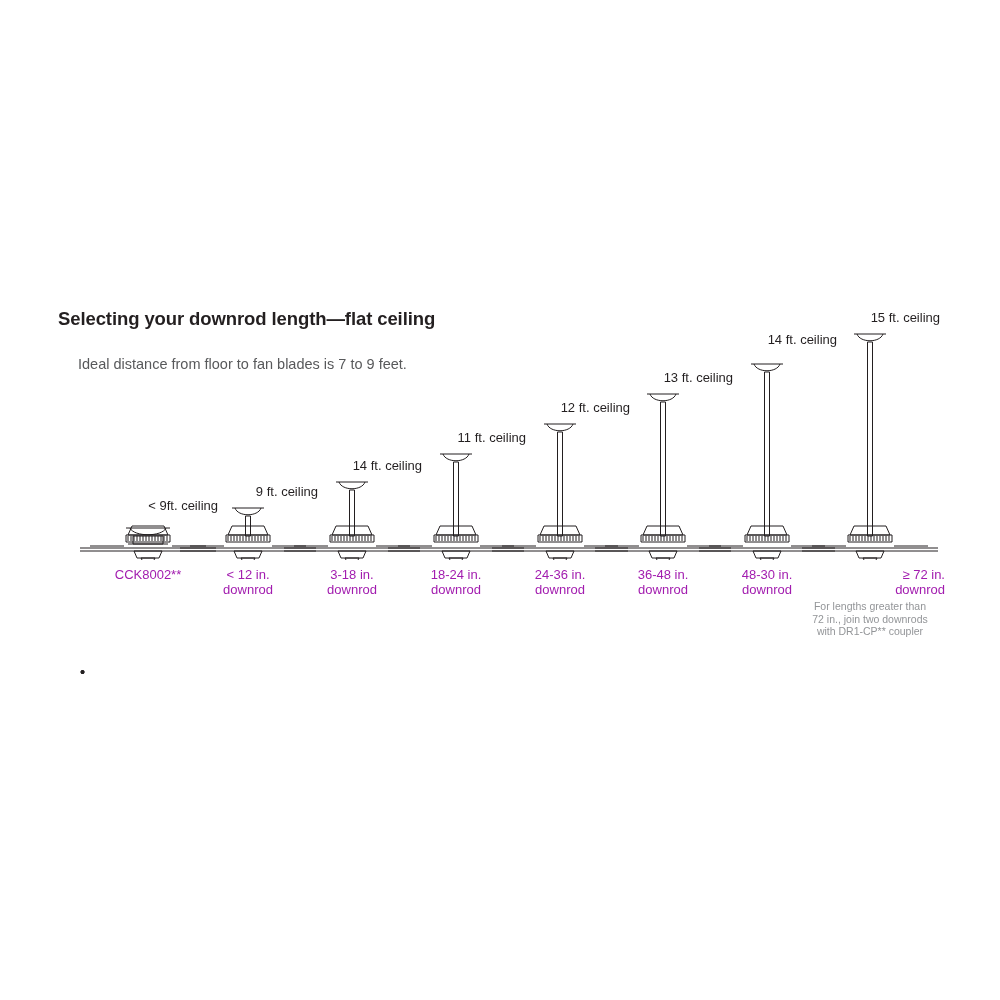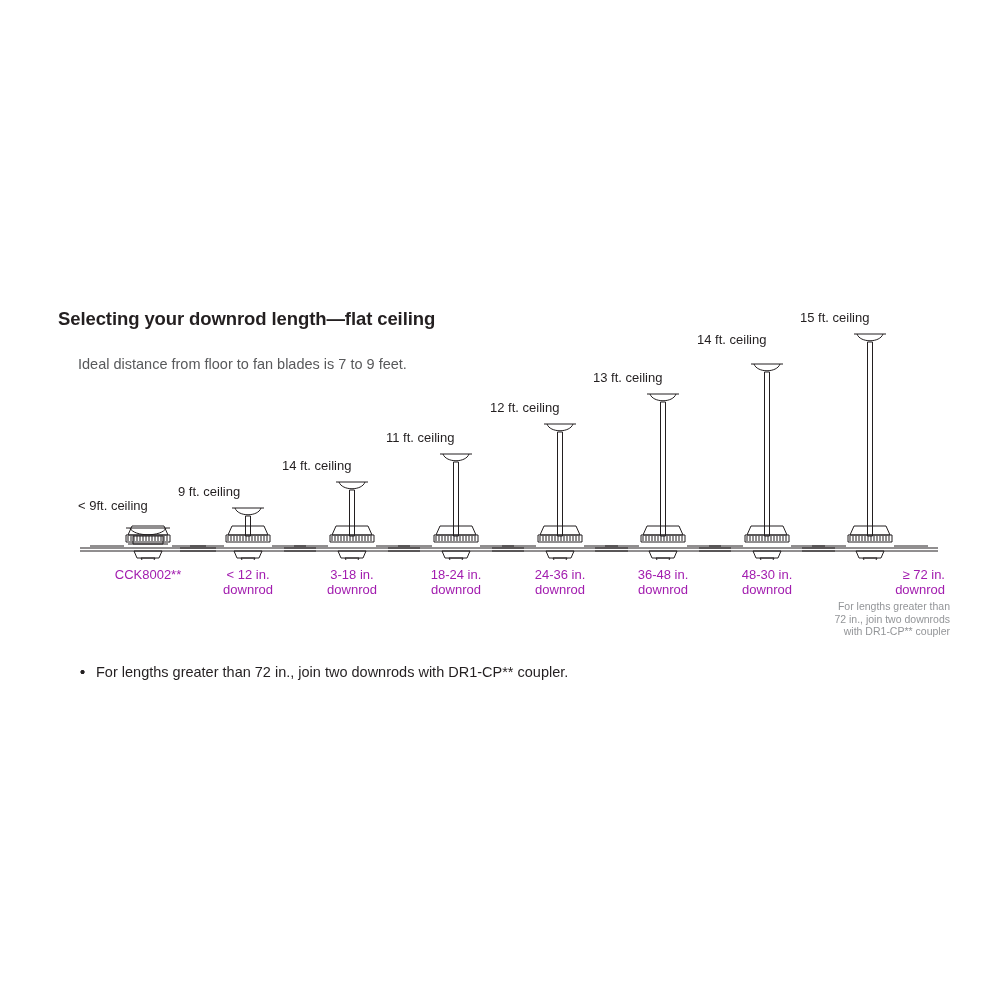--- a/index.html
+++ b/index.html
@@ -49,21 +49,21 @@
     position: absolute;
     left: 0;
     top: 0;
     width: 1000px;
     height: 1000px;
   }
 
   .ceiling-label {
     position: absolute;
     width: 140px;
-    text-align: left;
+    text-align: right;
     font-size: 13px;
     color: #231f20;
     white-space: nowrap;
   }
 
   .fan-wrap {
     position: absolute;
     width: 140px;
     height: 260px;
     top: 300px;
@@ -75,21 +75,21 @@
     text-align: center;
     font-size: 13px;
     line-height: 15px;
     color: #a21caf;
     top: 567px;
   }
 
   .note-small {
     position: absolute;
     width: 160px;
-    text-align: right;
+    text-align: center;
     font-size: 10.5px;
     line-height: 12.5px;
     color: #939598;
     top: 600px;
     left: 790px;
   }
 
   .bullets {
     position: absolute;
     left: 74px;
@@ -416,17 +416,16 @@
     <div>72 in., join two downrods</div>
     <div>with DR1-CP** coupler</div>
   </div>
 
   <div class="bullets">
     <div class="bullet">
       <span class="dot">•</span>
     </div>
     <div class="bullet">
       <span class="dot">•</span>
-      <span>For lengths greater than 72 in., join two downrods with DR1-CP** coupler.</span>
     </div>
   </div>
 
 </div>
 
 </body></html>

